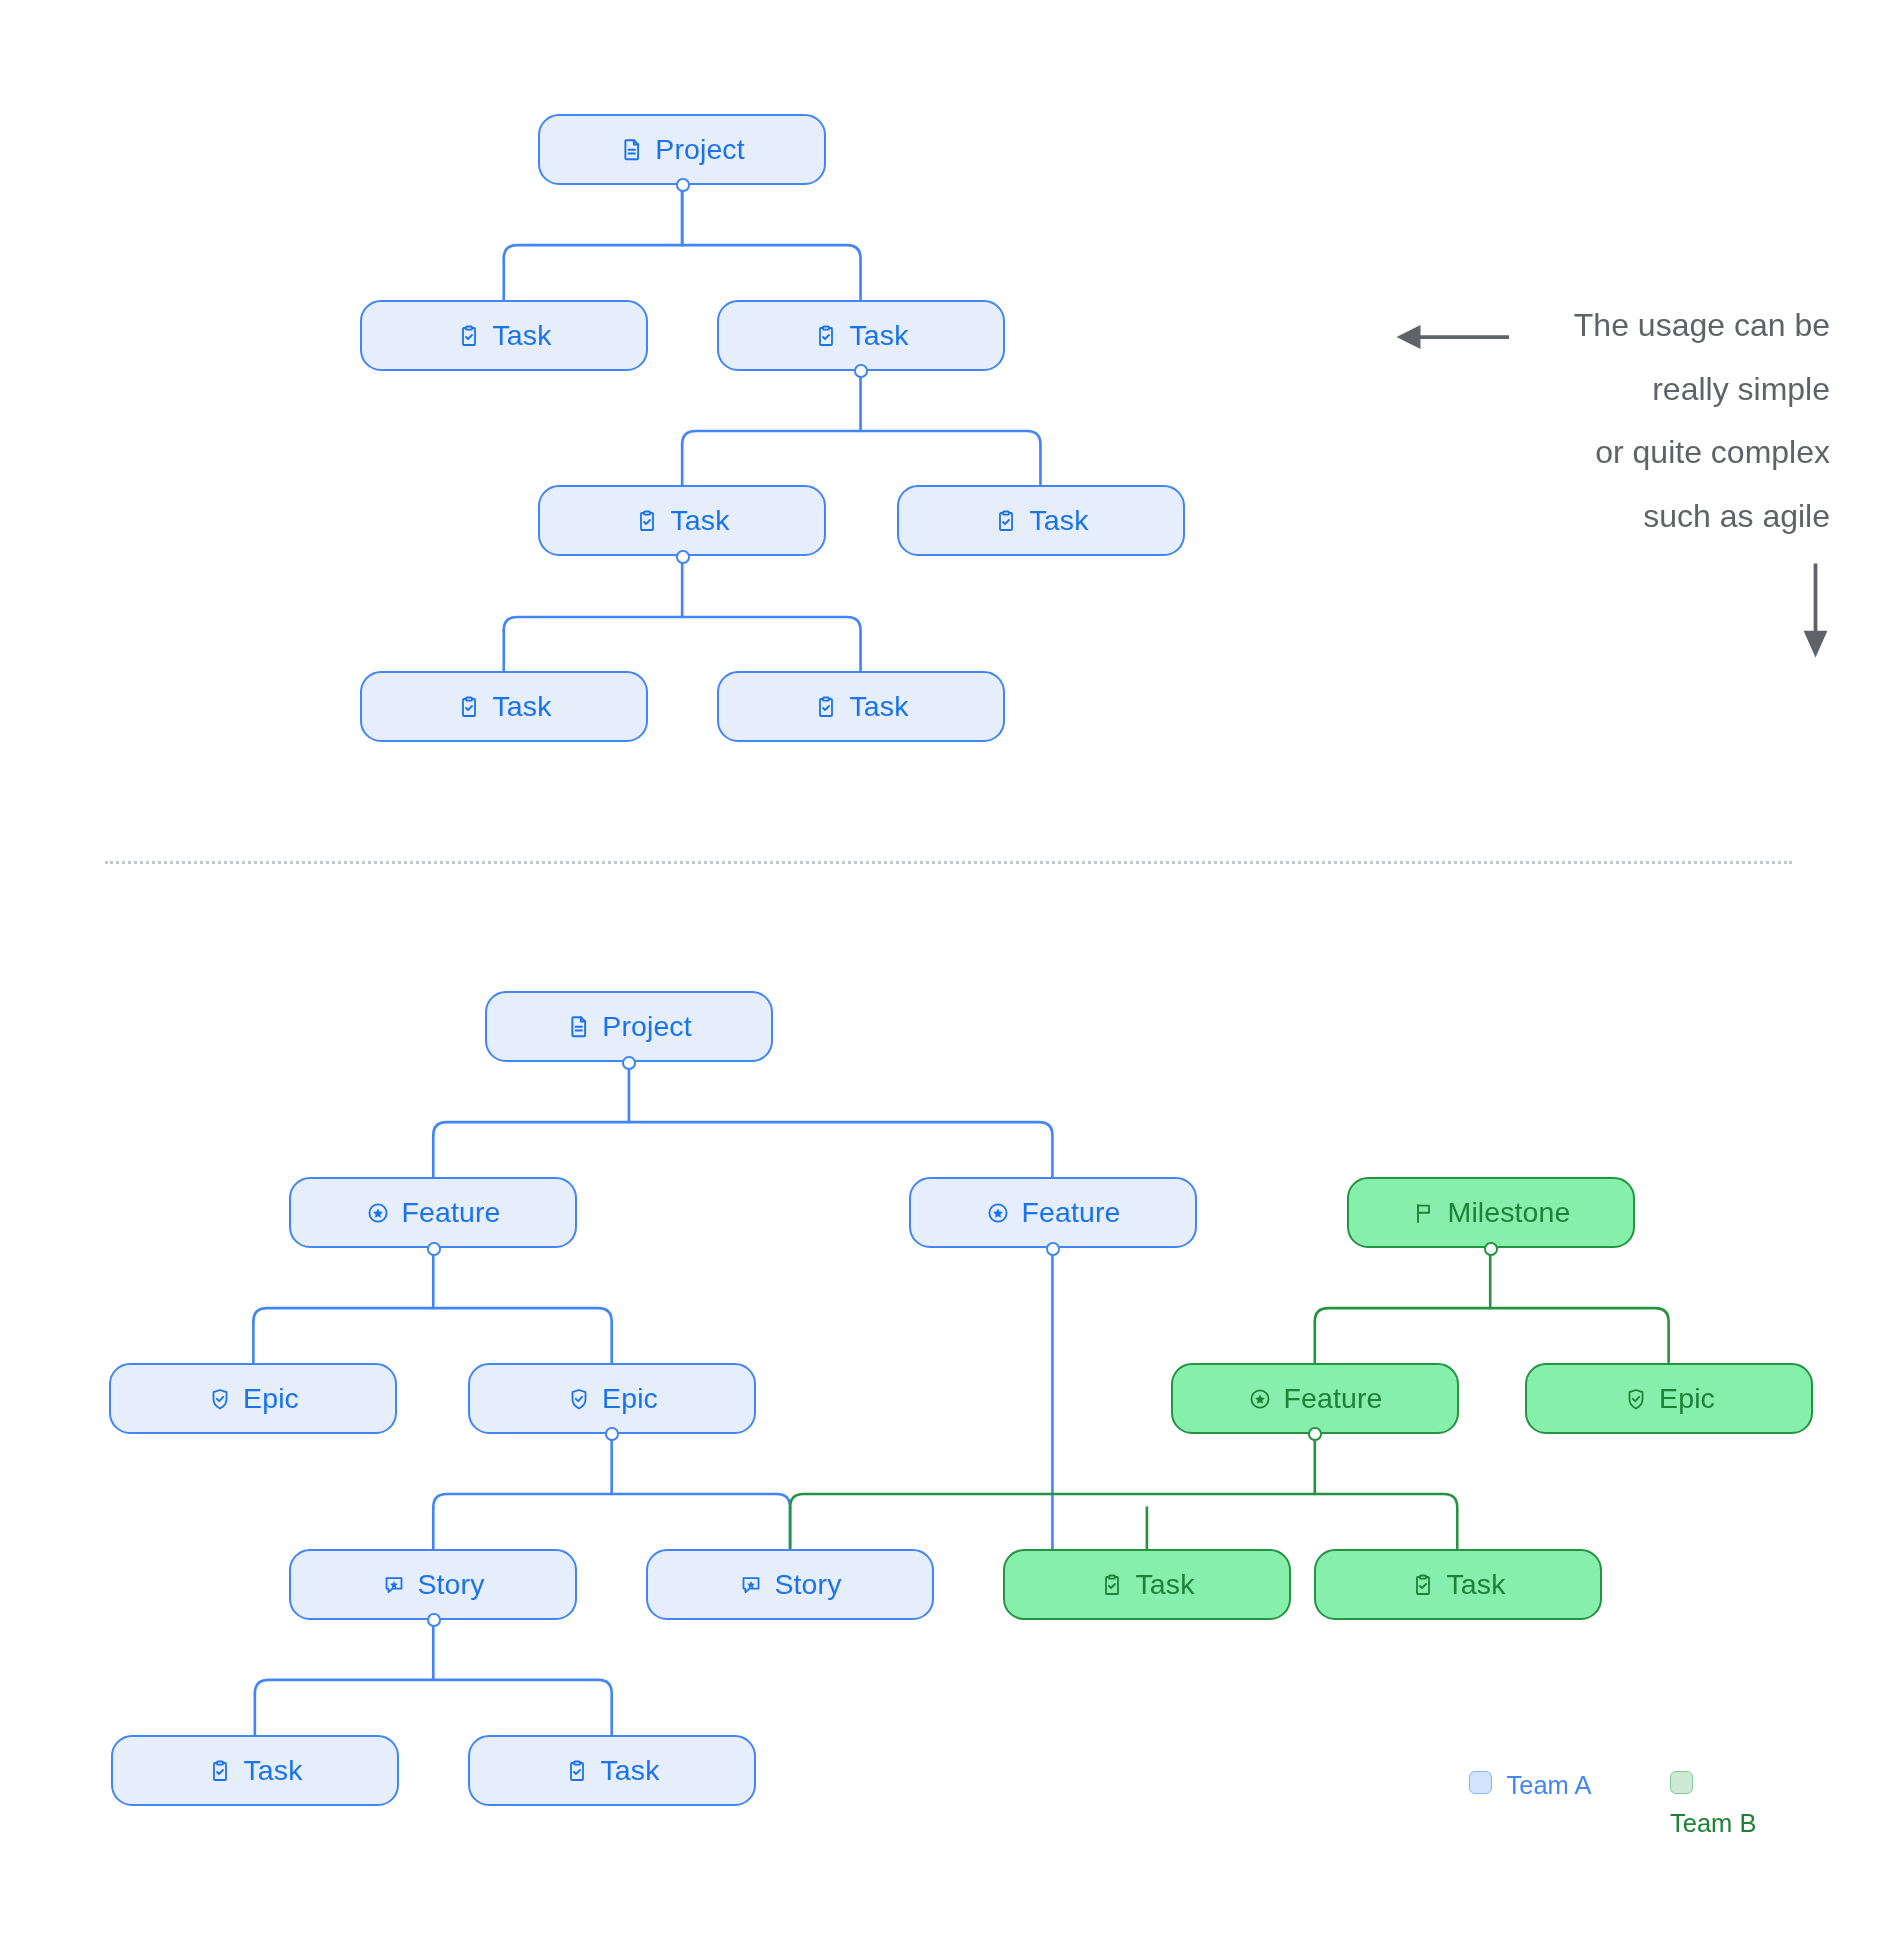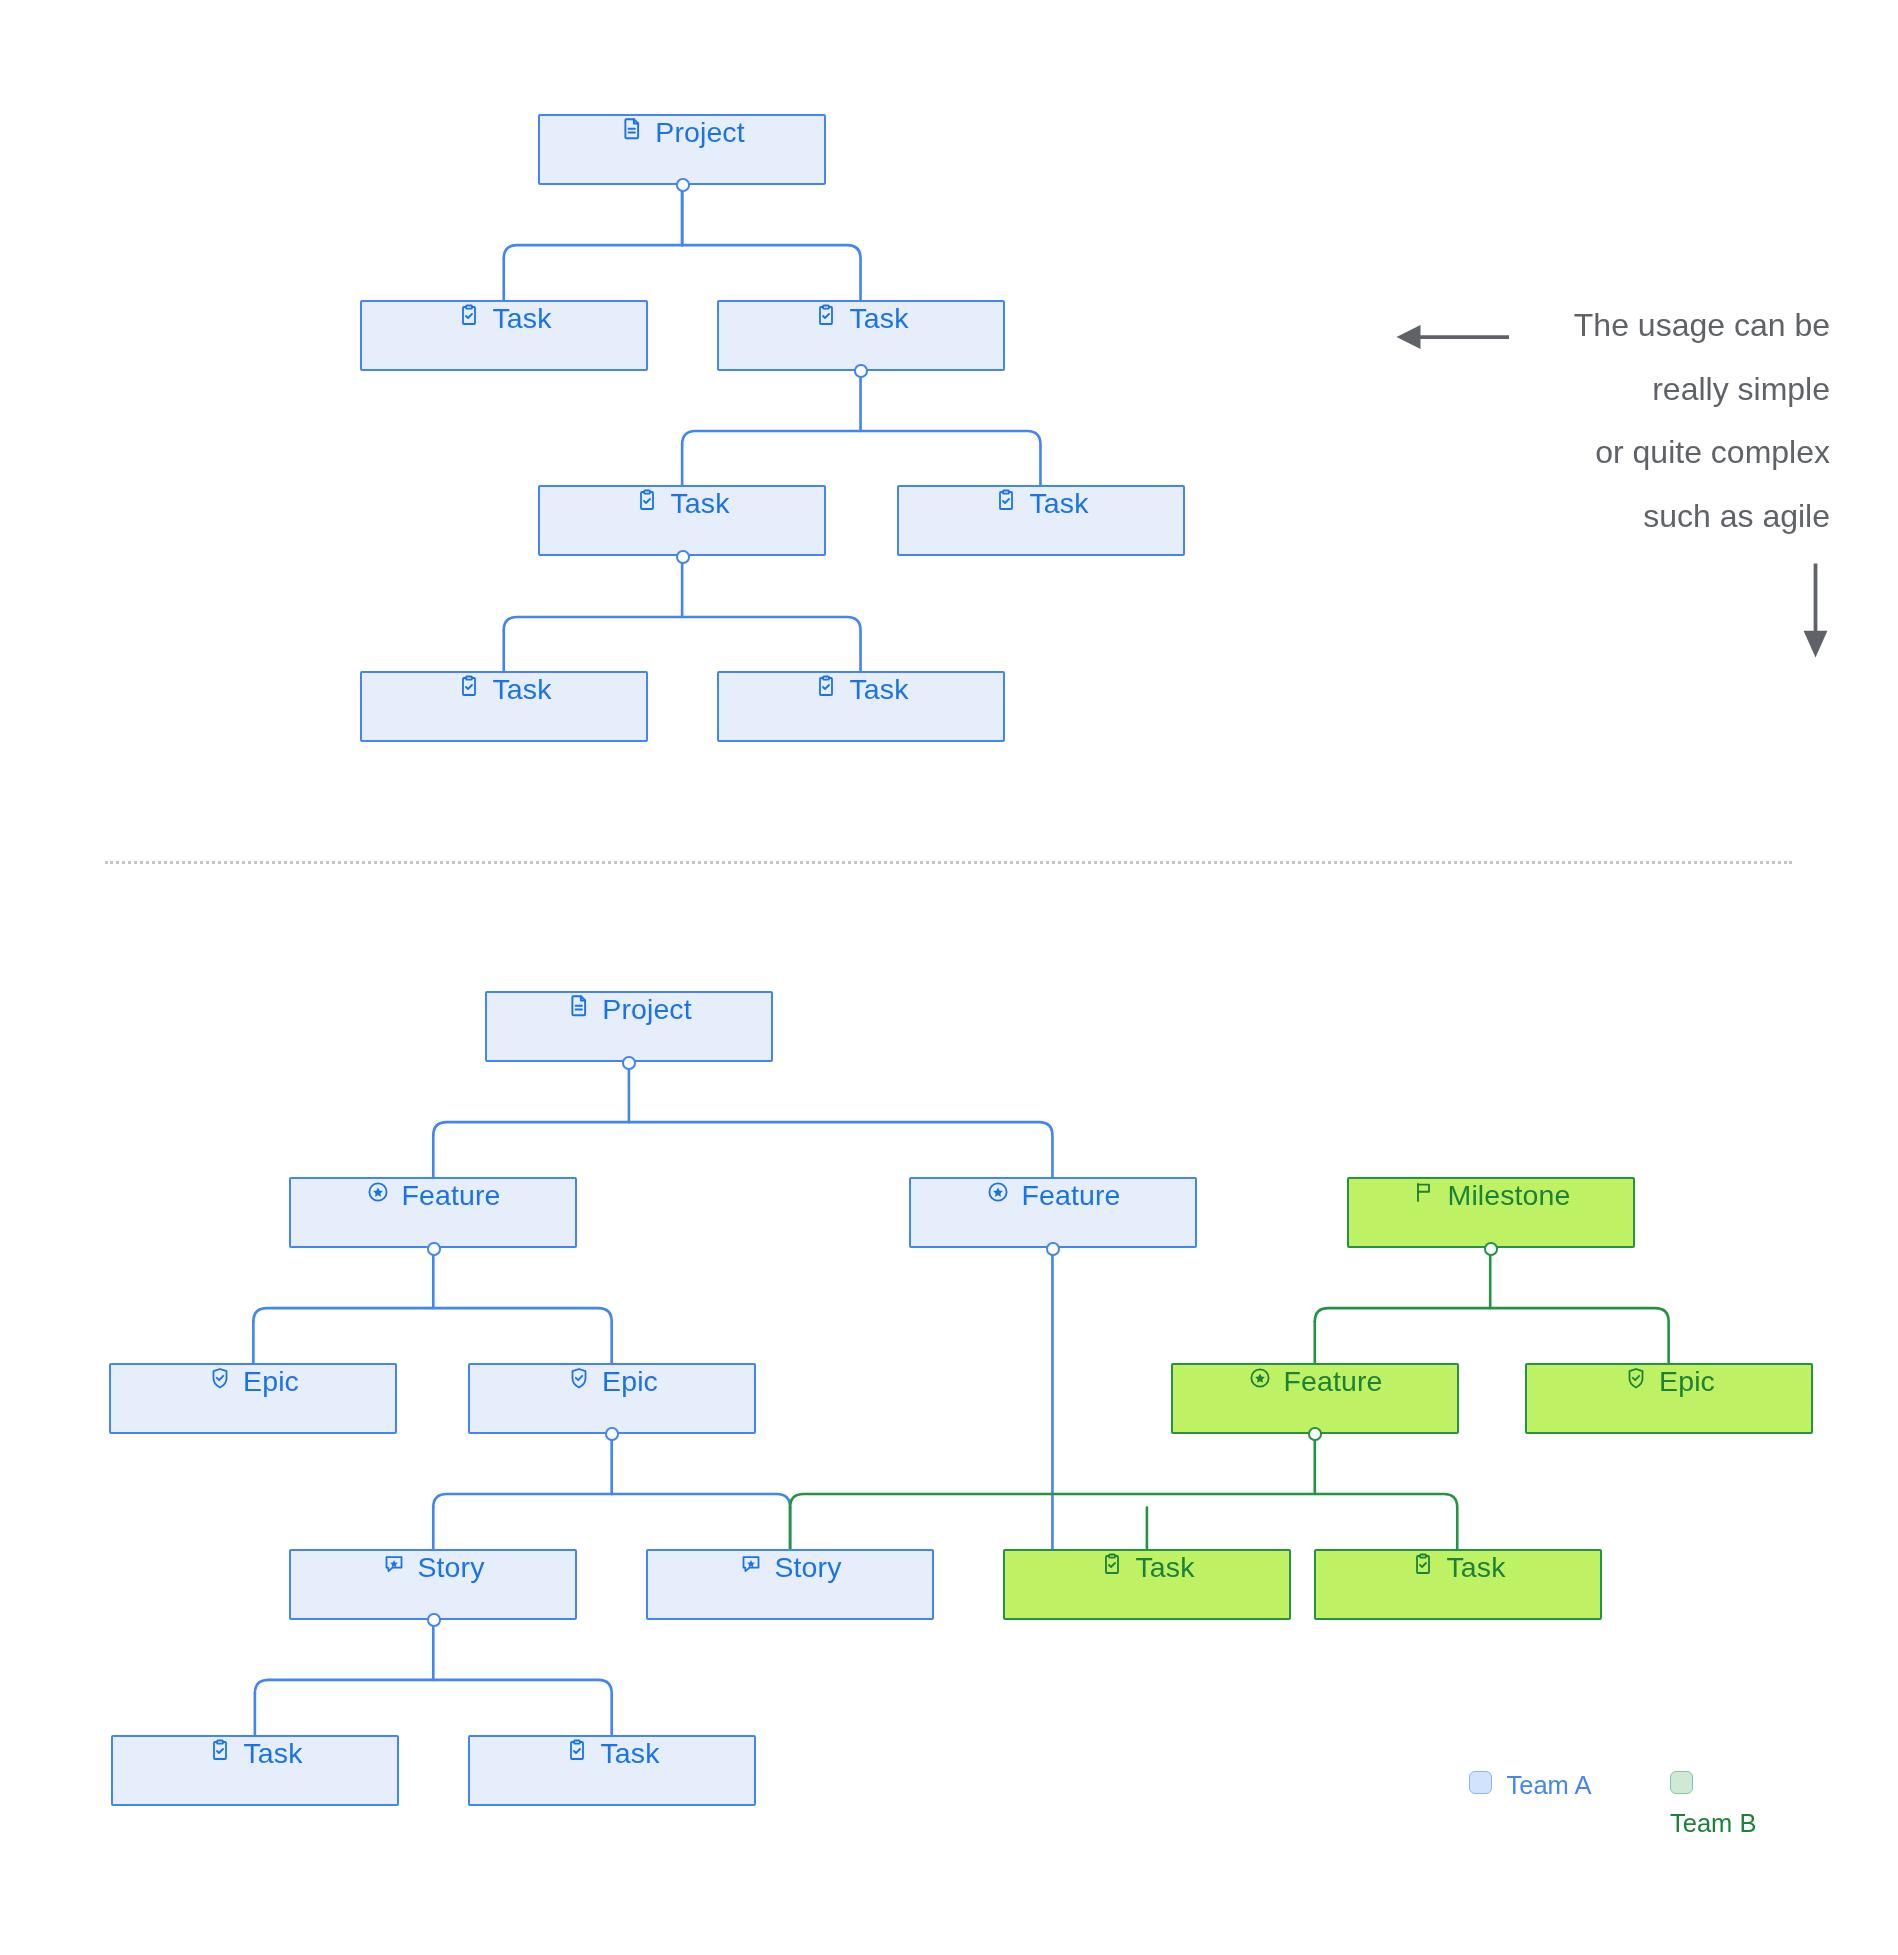--- a/index.html
+++ b/index.html
@@ -21,31 +21,31 @@
     position: absolute;
     left: 0;
     top: 0;
     width: 1898px;
     height: 1955px;
     pointer-events: none;
   }
   .node {
     position: absolute;
     box-sizing: border-box;
-    border-radius: 2px;
+    border-radius: 21px;
     border: 2.2px solid #4285f4;
     background: #e6edfb;
     display: flex;
-    align-items: flex-start;
+    align-items: center;
     justify-content: center;
     gap: 10.5px;
   }
   .node.green {
     border-color: #249443;
-    background: #bef264;
+    background: #86efac;
   }
   .node-label {
     font-size: 28.5px;
     color: #1a73e8;
     letter-spacing: 0.1px;
     white-space: nowrap;
   }
   .node.green .node-label {
     color: #1d8238;
   }

